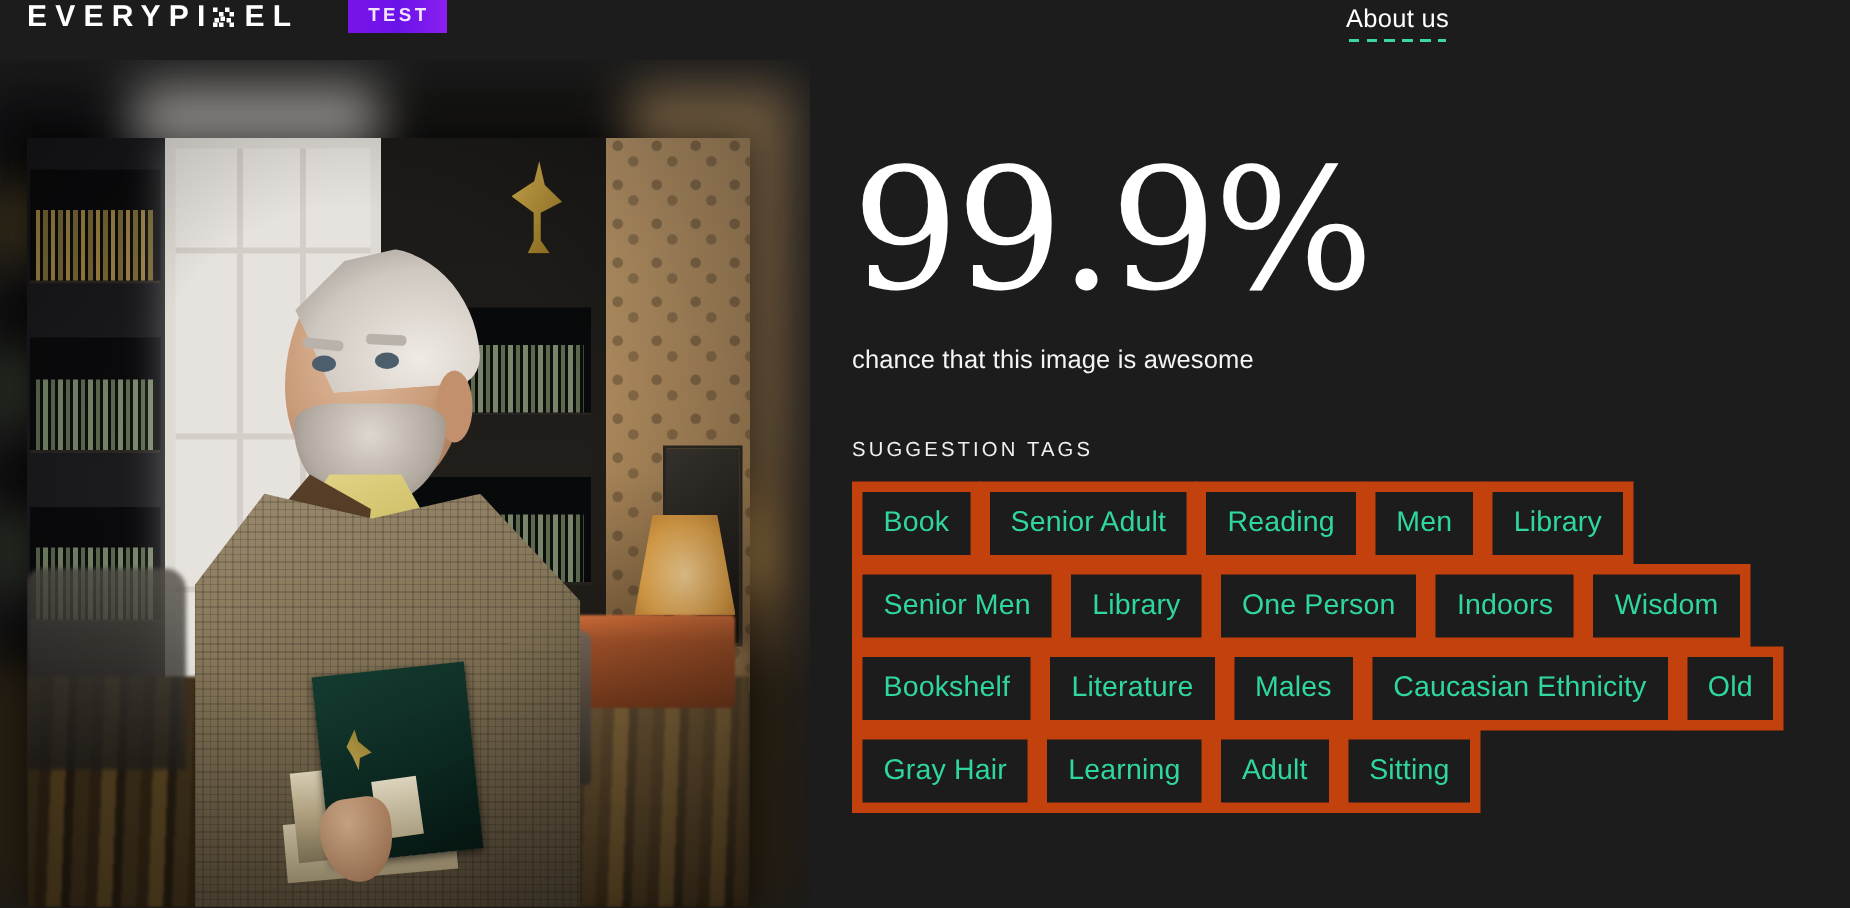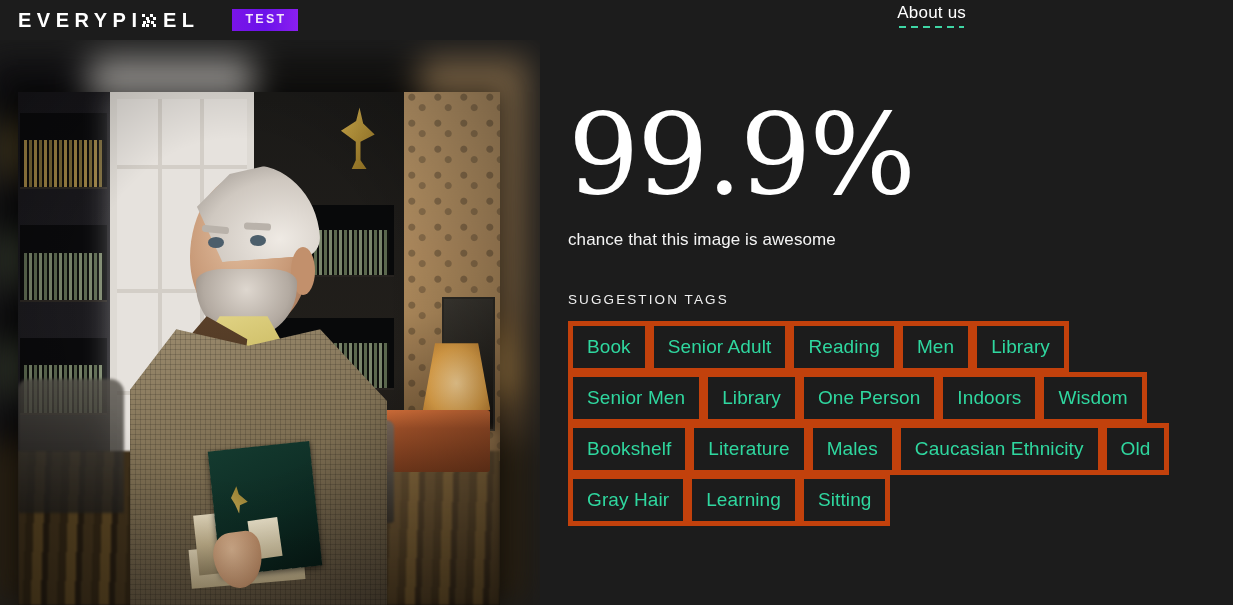--- a/index.html
+++ b/index.html
@@ -20,21 +20,21 @@
     background: #1c1c1c;
   }
 
   
   .header {
     position: absolute;
     top: 0; left: 0;
     width: 982px;
     height: 40px;
     display: flex;
-    align-items: center;
+    align-items: flex-start;
     z-index: 20;
   }
 
   .logo-wrap {
     display: flex;
     align-items: center;
     margin-left: 18px;
   }
 
   .logo {
@@ -373,21 +373,21 @@
     font-weight: 400;
   }
 
   .tags {
     margin-top: 14px;
     display: flex;
     flex-wrap: wrap;
     width: 625px;
   }
   .tag {
-    border: 5px solid #c2410c;
+    border: 7px solid #c2410c;
     color: #2fd79f;
     font-size: 19px;
     line-height: 1;
     padding: 11px 14px 12px 14px;
     background: transparent;
     margin: 0 -1px -1px 0;
     white-space: nowrap;
     cursor: pointer;
     letter-spacing: 0.1px;
   }
@@ -547,17 +547,18 @@
         <div class="tag">One Person</div>
         <div class="tag">Indoors</div>
         <div class="tag">Wisdom</div>
         <div class="tag">Bookshelf</div>
         <div class="tag">Literature</div>
         <div class="tag">Males</div>
         <div class="tag">Caucasian Ethnicity</div>
         <div class="tag">Old</div>
         <div class="tag">Gray Hair</div>
         <div class="tag">Learning</div>
+        <div class="tag">Adult</div>
         <div class="tag">Sitting</div>
       </div>
   </div>
 
 </div>
 
 </body></html>

